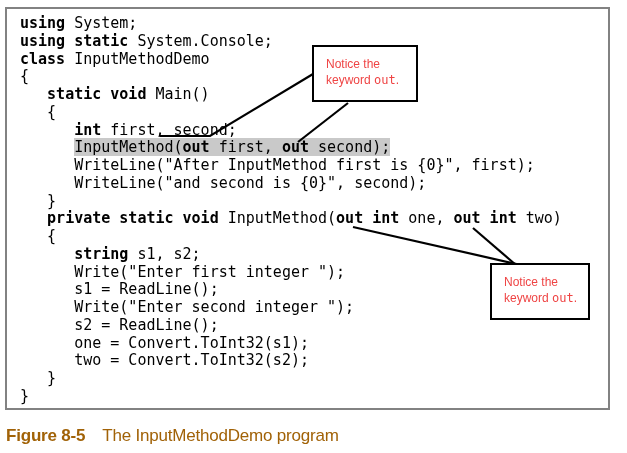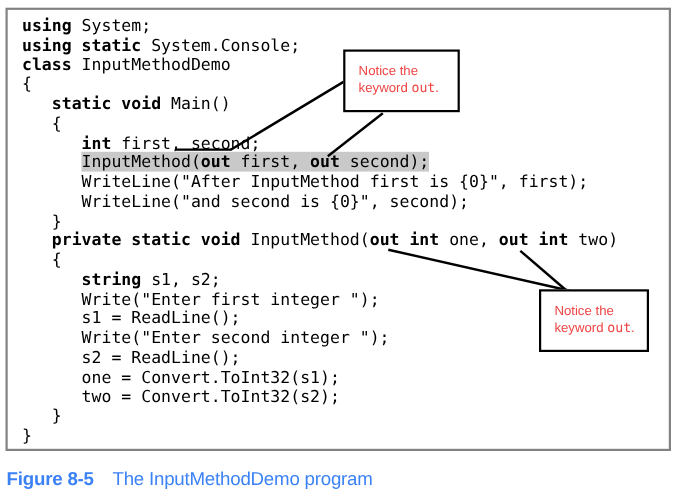--- a/index.html
+++ b/index.html
@@ -23,21 +23,21 @@
   .callout{
     position:absolute;box-sizing:border-box;background:#ffffff;
     border:2.5px solid #000000;z-index:4;
     font-size:12px;line-height:16px;color:#ef4444;
     padding:9px 6px 6px 12px;
   }
   .callout .mono{font-family:"DejaVu Sans Mono",monospace;font-size:12px;}
   .callout1{left:312px;top:45px;width:106px;height:57px;}
   .callout2{left:490px;top:263px;width:100px;height:57px;}
   .caption{
-    position:absolute;left:6px;top:426px;font-size:17px;color:#3b82f6;
+    position:absolute;left:6px;top:426px;font-size:17px;color:#a16207;
     white-space:nowrap;z-index:2;letter-spacing:-0.2px;
   }
   .caption .cap-label{font-weight:bold;margin-right:17px;}
 </style>
 </head>
 <body>
 
 <div class="canvas">
 
   <div class="code-frame"></div>

